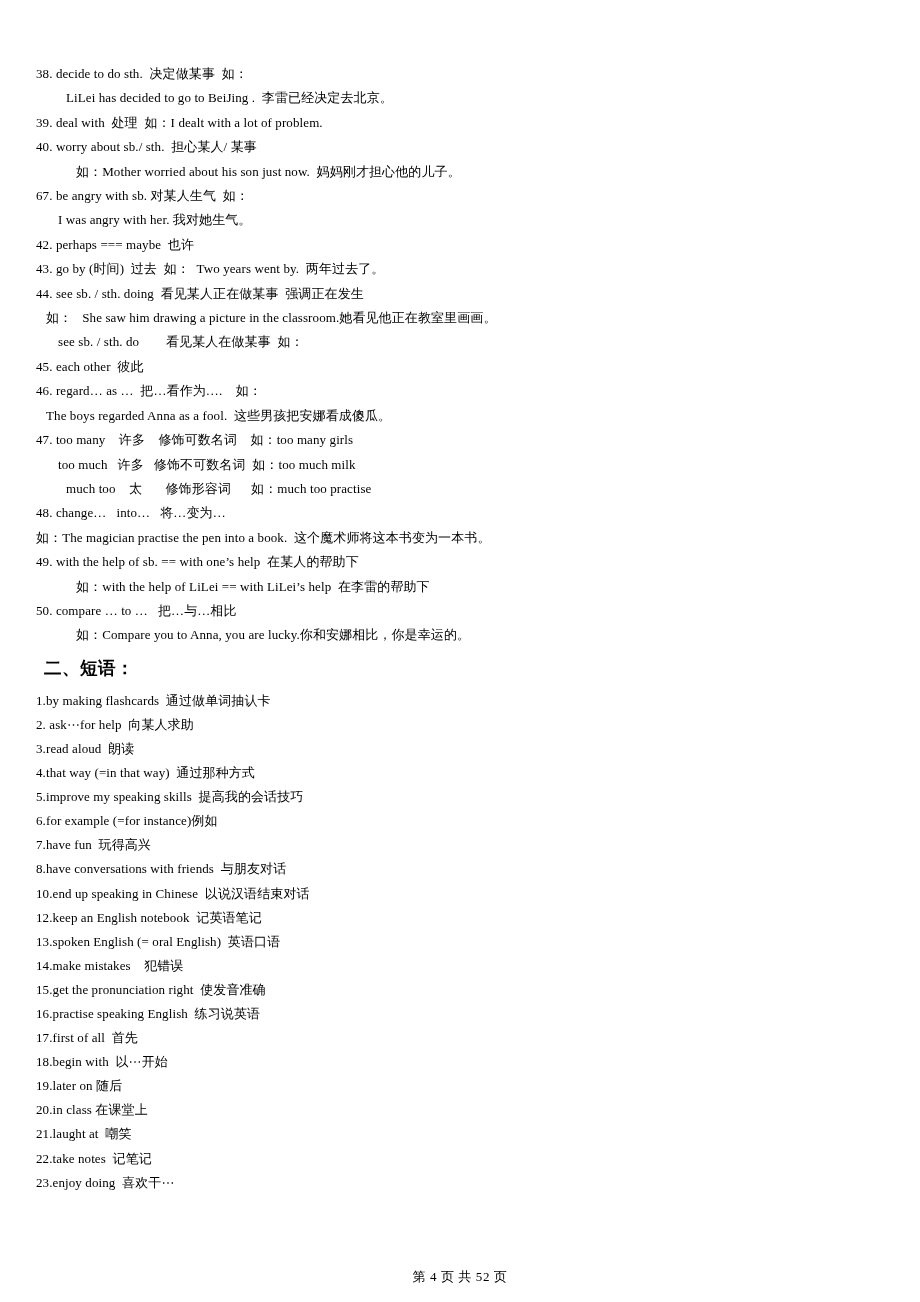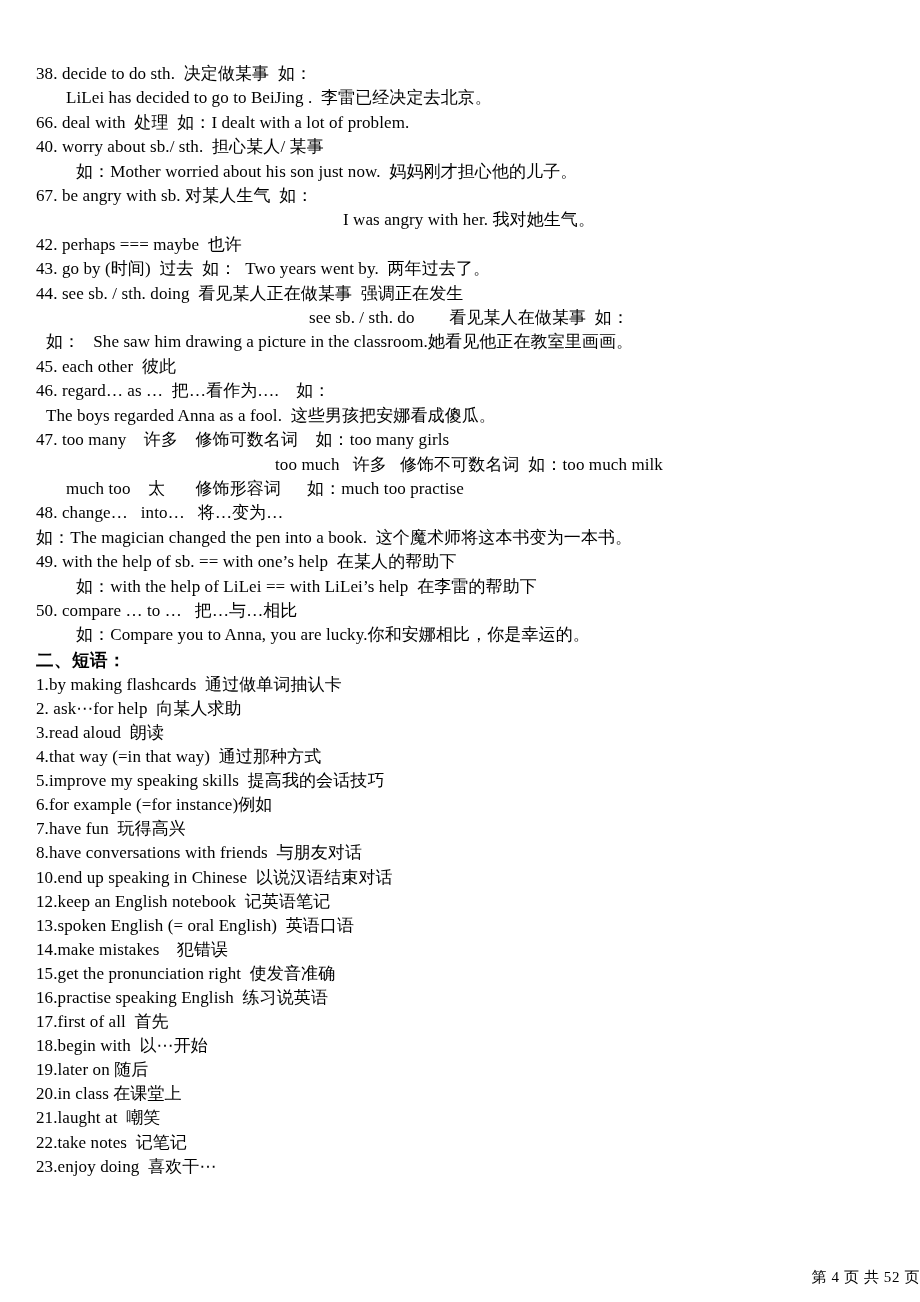--- a/index.html
+++ b/index.html
@@ -17,84 +17,84 @@
   }
   .page {
     position: relative;
     width: 920px;
     height: 1302px;
     box-sizing: border-box;
     padding: 62px 40px 0 36px;
     overflow: hidden;
   }
   .doc-body {
-    font-size: 17px;
+    font-size: 13px;
     line-height: 24.4px;
   }
   .line {
     white-space: pre-wrap;
     margin: 0;
     padding: 0;
     letter-spacing: 0.1px;
   }
   
   .i0  { padding-left: 0px; }
   .i1  { padding-left: 10px; }
-  .i2  { padding-left: 22px; text-align: center; }
+  .i2  { padding-left: 22px; }
   .i3  { padding-left: 30px; }
   .i4  { padding-left: 40px; }
   .section-head {
     font-weight: bold;
     font-size: 17.6px;
     line-height: 25px;
-    margin: 0;
+    margin: 8px;
     padding: 0;
     letter-spacing: 0.4px;
   }
   .phrase-list .line {
     line-height: 24.1px;
   }
   .footer {
     position: absolute;
     left: 0;
     right: 0;
     bottom: 16px;
-    text-align: right;
-    font-size: 15px;
+    text-align: center;
+    font-size: 13px;
     line-height: 18px;
     letter-spacing: 0.6px;
   }
 </style>
 </head>
 <body>
 
 <div class="page">
 
   <div class="doc-body">
     <div id="grammar-lines">
         <div class="line i0">38. decide to do sth.  决定做某事  如：</div>
         <div class="line i3">LiLei has decided to go to BeiJing .  李雷已经决定去北京。</div>
-        <div class="line i0">66. deal with  处理  如：I dealt with a lot of problem.</div>
+        <div class="line i0">39. deal with  处理  如：I dealt with a lot of problem.</div>
         <div class="line i0">40. worry about sb./ sth.  担心某人/ 某事</div>
         <div class="line i4">如：Mother worried about his son just now.  妈妈刚才担心他的儿子。</div>
         <div class="line i0">67. be angry with sb. 对某人生气  如：</div>
         <div class="line i2">I was angry with her. 我对她生气。</div>
         <div class="line i0">42. perhaps === maybe  也许</div>
         <div class="line i0">43. go by (时间)  过去  如：  Two years went by.  两年过去了。</div>
         <div class="line i0">44. see sb. / sth. doing  看见某人正在做某事  强调正在发生</div>
+        <div class="line i1">如：   She saw him drawing a picture in the classroom.她看见他正在教室里画画。</div>
         <div class="line i2">see sb. / sth. do        看见某人在做某事  如：</div>
-        <div class="line i1">如：   She saw him drawing a picture in the classroom.她看见他正在教室里画画。</div>
         <div class="line i0">45. each other  彼此</div>
         <div class="line i0">46. regard… as …  把…看作为….    如：</div>
         <div class="line i1">The boys regarded Anna as a fool.  这些男孩把安娜看成傻瓜。</div>
         <div class="line i0">47. too many    许多    修饰可数名词    如：too many girls</div>
         <div class="line i2">too much   许多   修饰不可数名词  如：too much milk</div>
         <div class="line i3">much too    太       修饰形容词      如：much too practise</div>
         <div class="line i0">48. change…   into…   将…变为…</div>
-        <div class="line i0">如：The magician changed the pen into a book.  这个魔术师将这本书变为一本书。</div>
+        <div class="line i0">如：The magician practise the pen into a book.  这个魔术师将这本书变为一本书。</div>
         <div class="line i0">49. with the help of sb. == with one’s help  在某人的帮助下</div>
         <div class="line i4">如：with the help of LiLei == with LiLei’s help  在李雷的帮助下</div>
         <div class="line i0">50. compare … to …   把…与…相比</div>
         <div class="line i4">如：Compare you to Anna, you are lucky.你和安娜相比，你是幸运的。</div>
       </div>
   </div>
 
   <div class="section-head">二、短语：</div>
 
   <div class="doc-body phrase-list">

